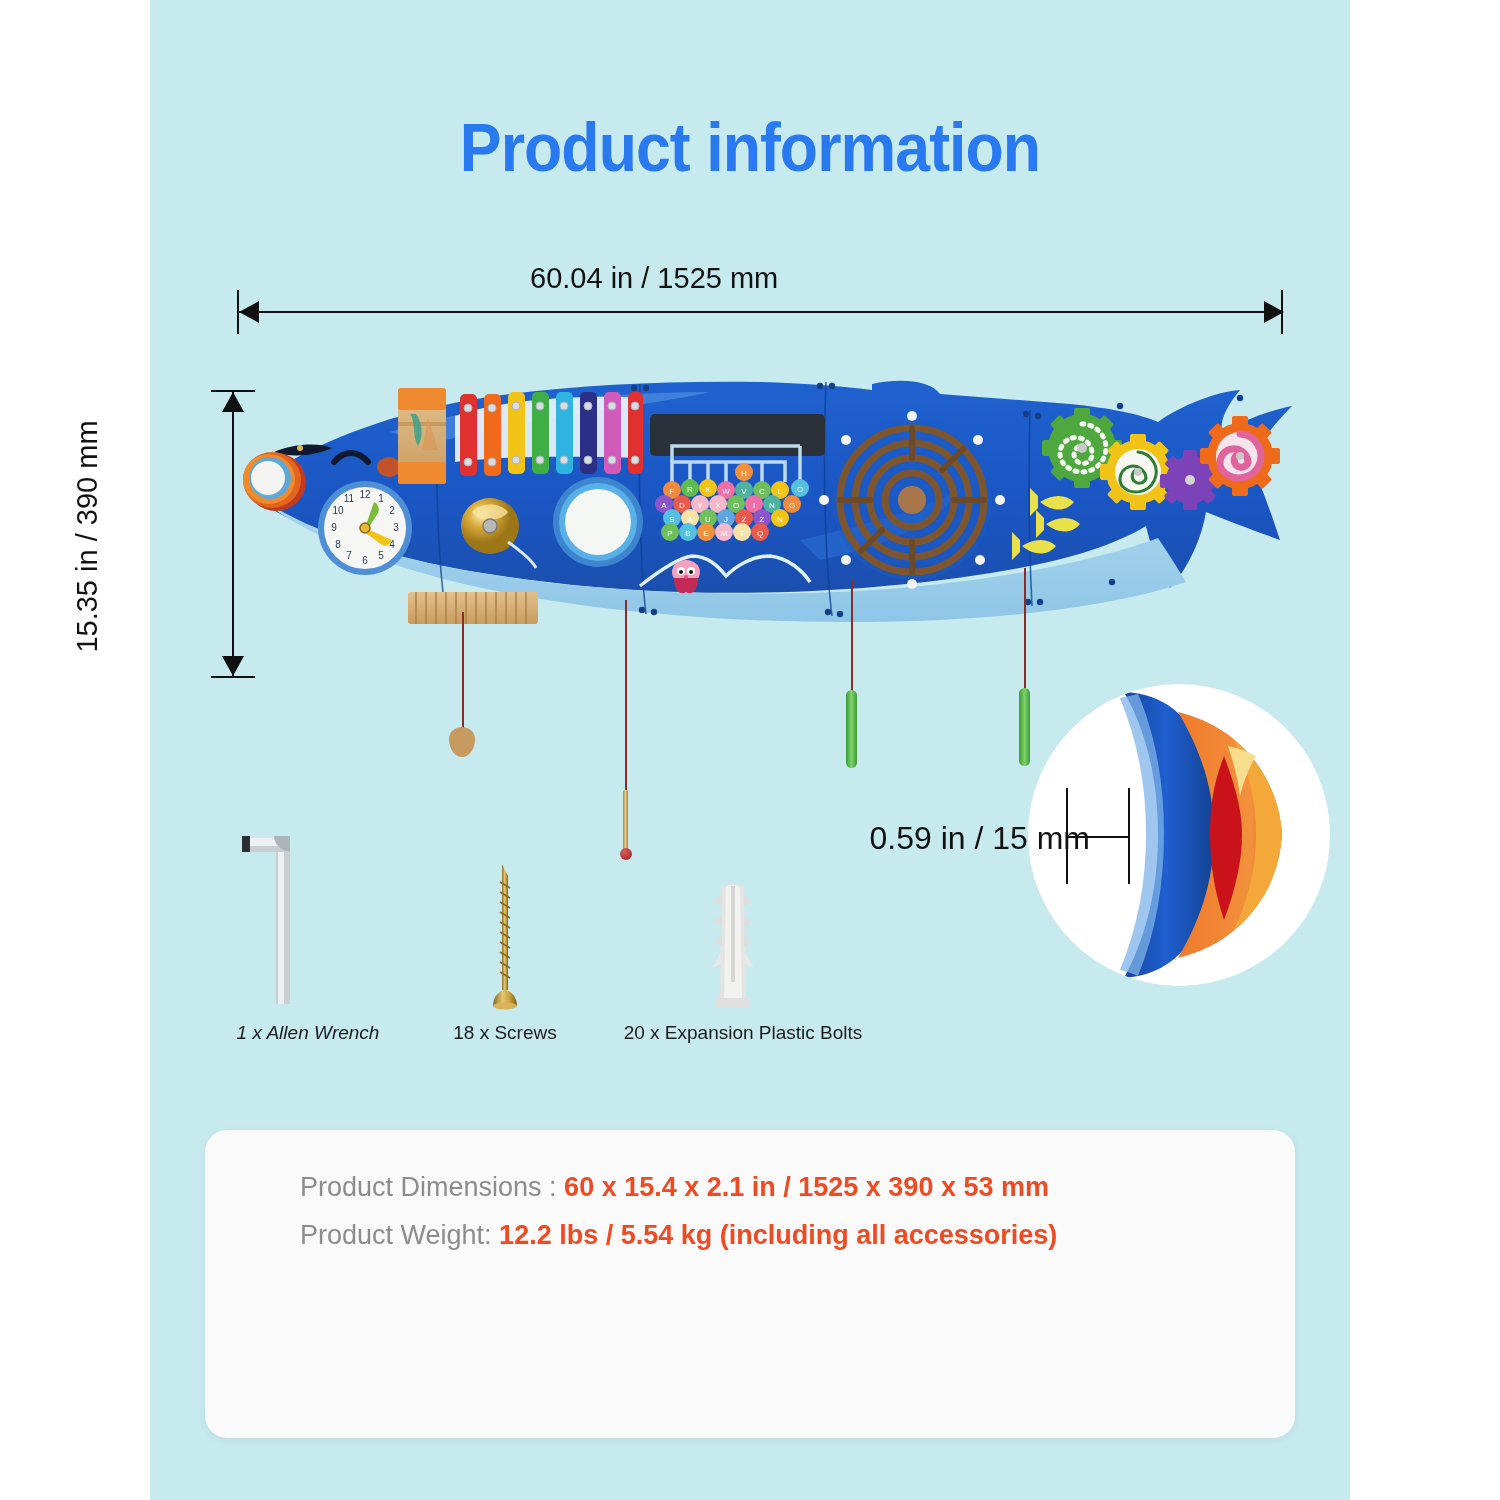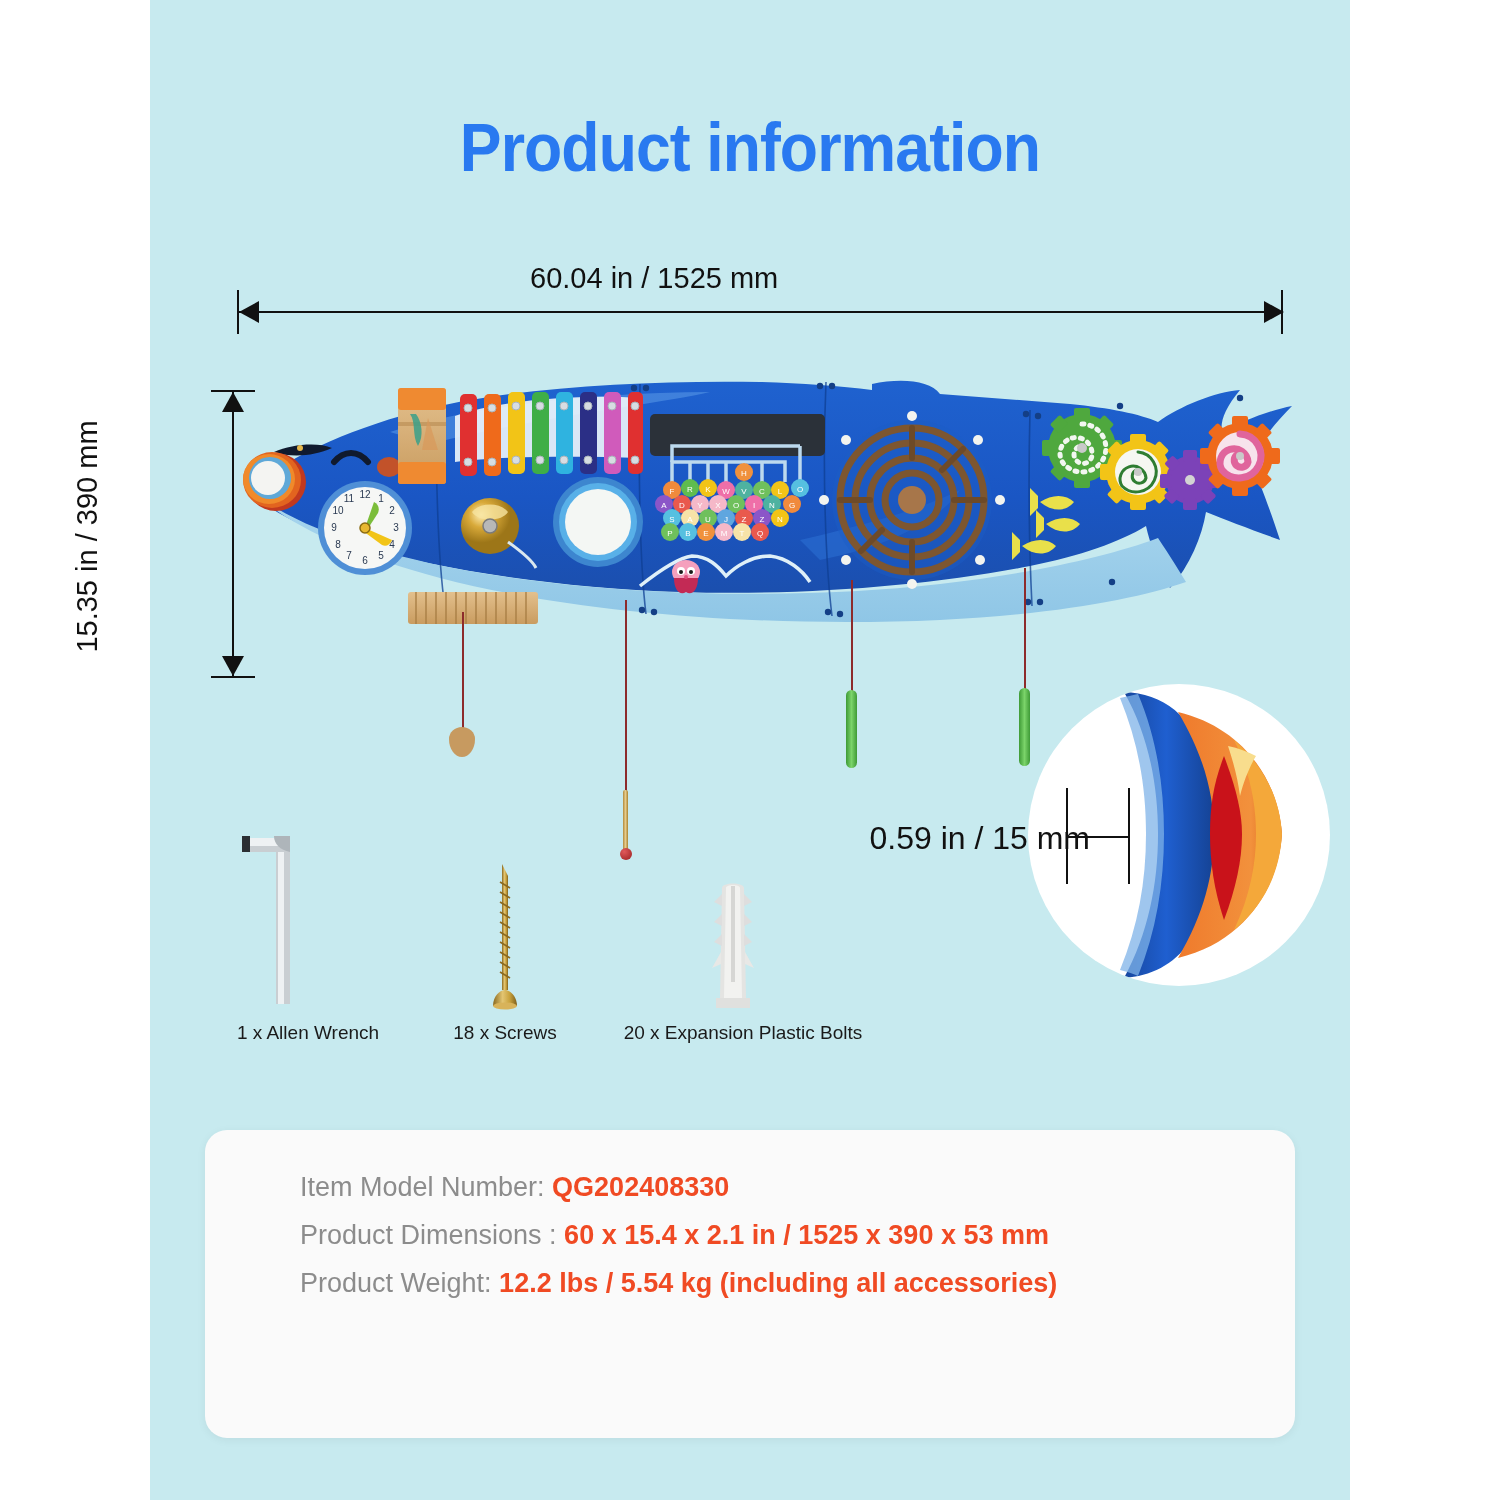--- a/index.html
+++ b/index.html
@@ -545,21 +545,21 @@
 
   <div class="acc" style="left:228px;top:812px;">
     <svg width="110" height="200" viewBox="0 0 110 200">
       <path d="M16,26 L62,26 L62,192 L48,192 L48,40 L16,40 Z" fill="#c9ced2"></path>
       <path d="M16,26 L62,26 L62,34 L22,34 Z" fill="#eef1f3"></path>
       <rect x="50" y="40" width="6" height="152" fill="#eef1f3"></rect>
       <path d="M46,24 L62,24 L62,40 C52,38 46,32 46,24 Z" fill="#aeb5ba"></path>
       <rect x="14" y="24" width="8" height="16" fill="#2b2f33"></rect>
     </svg>
   </div>
-  <div class="acc-label" style="left:198px;top:1022px;width:220px;">1 x Allen Wrench</div>
+  <div class="acc-label" style="left:198px;top:1022px;width:220px;font-style:italic;">1 x Allen Wrench</div>
 
   <div class="acc" style="left:487px;top:858px;">
     <svg width="36" height="154" viewBox="0 0 36 154">
       <defs>
         <linearGradient id="brass" x1="0" y1="0" x2="1" y2="0">
           <stop offset="0%" stop-color="#8a6a20"></stop>
           <stop offset="40%" stop-color="#e3c572"></stop>
           <stop offset="70%" stop-color="#c8a13c"></stop>
           <stop offset="100%" stop-color="#7d5f1c"></stop>
         </linearGradient>
@@ -593,23 +593,20 @@
       <path d="M9,80 L0,96 L9,92 Z M33,80 L42,96 L33,92 Z" fill="#e8e8e6"></path>
       <rect x="19" y="14" width="4" height="96" fill="#d6d6d4"></rect>
       <path d="M4,126 L38,126 L38,136 L4,136 Z" fill="#e0e0de"></path>
     </svg>
   </div>
   <div class="acc-label" style="left:613px;top:1022px;width:260px;">20 x Expansion Plastic Bolts</div>
 
   <div class="card">
     <div class="spec-list">
       <div class="spec-row">
-        <span class="spec-label">Item Model Number: </span><span class="spec-value">QG202408330</span>
-      </div>
-      <div class="spec-row">
         <span class="spec-label">Product Dimensions : </span><span class="spec-value">60 x 15.4 x 2.1 in / 1525 x 390 x 53 mm</span>
       </div>
       <div class="spec-row">
         <span class="spec-label">Product Weight: </span><span class="spec-value">12.2 lbs / 5.54 kg (including all accessories)</span>
       </div>
     </div>
   </div>
 
 </div>
 

